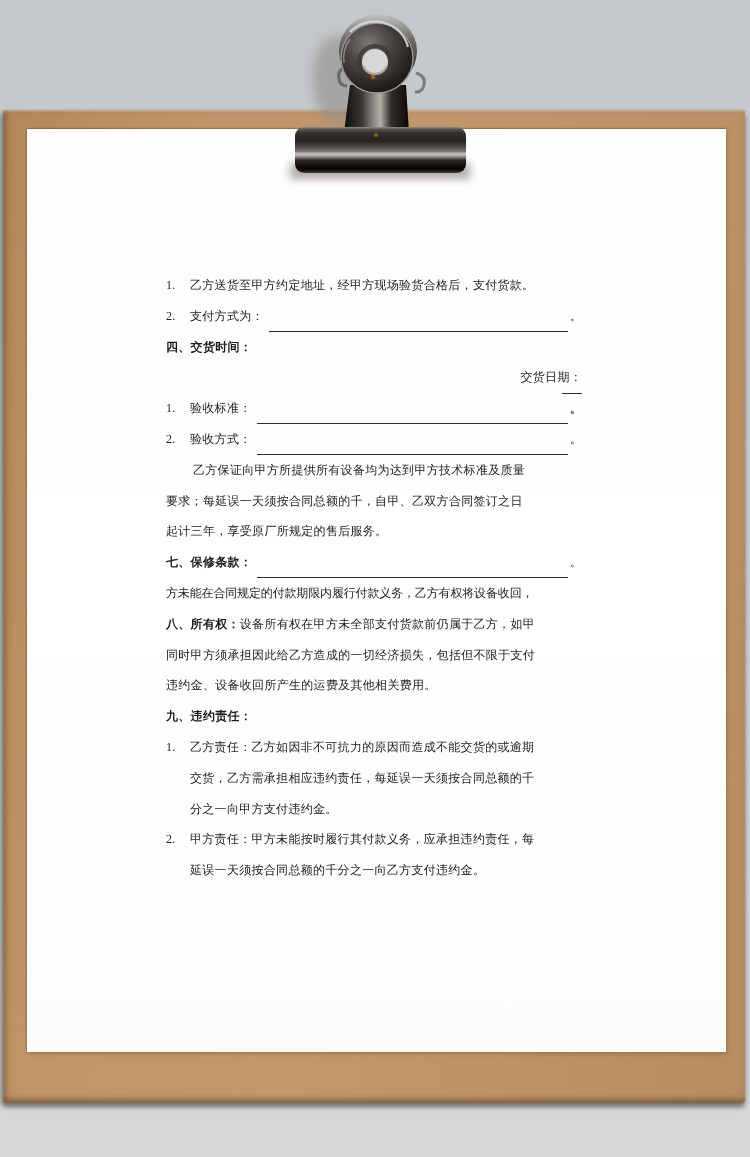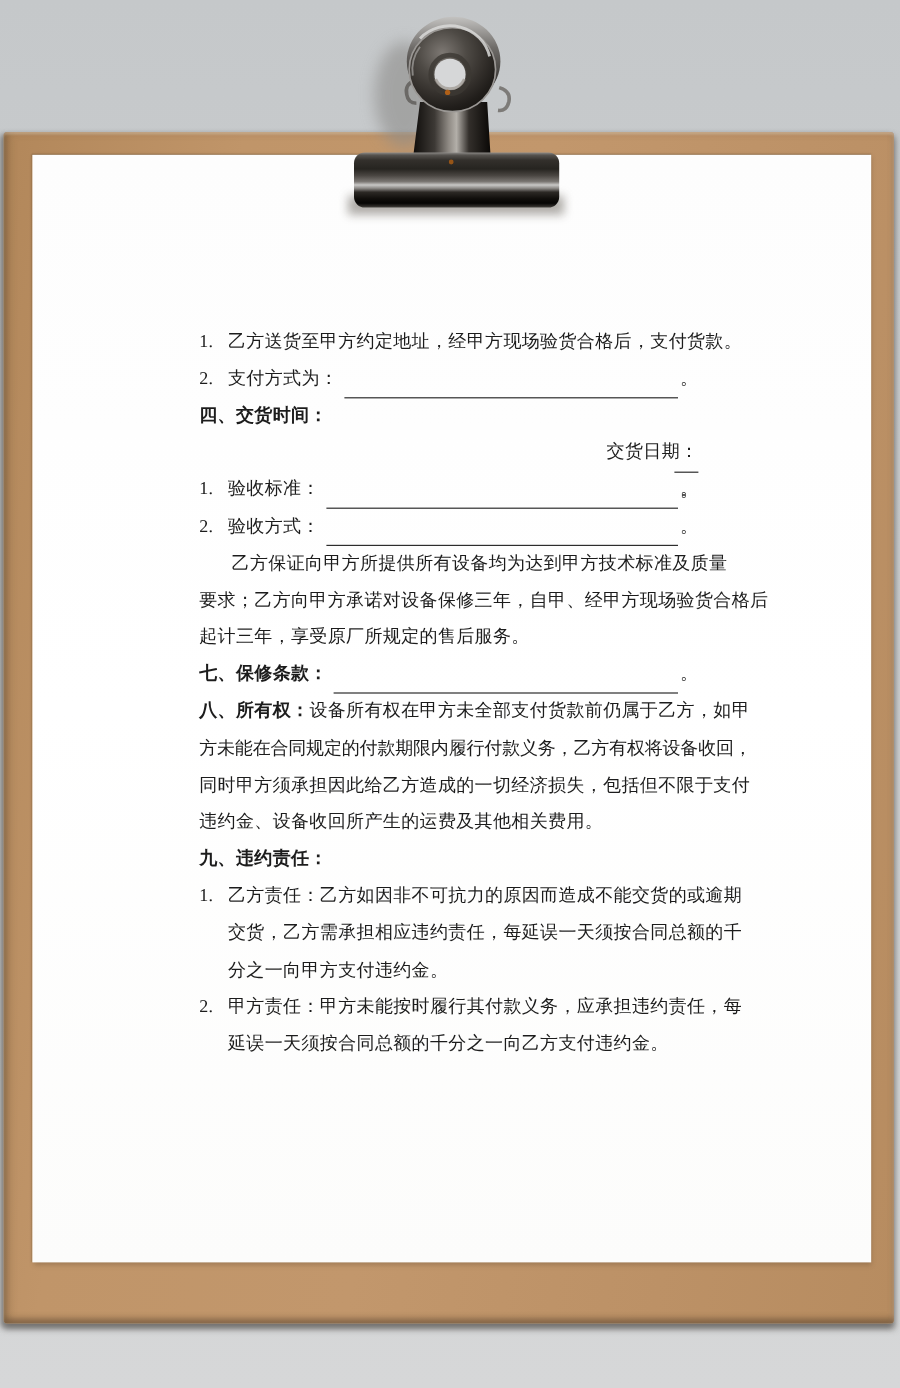--- a/index.html
+++ b/index.html
@@ -21,21 +21,21 @@
       0 4px 5px rgba(92,90,87,.75);
   }
   .paper{
     position:absolute;left:24px;top:19px;width:699px;height:923px;
     background:linear-gradient(180deg,#fdfdfd 0%,#ffffff 50%,#fcfcfb 100%);
     box-shadow:0 -1px 1px rgba(105,78,48,.45),1px 2px 4px rgba(100,75,45,.35),-1px 0 1px rgba(105,78,48,.25);
   }
   .text-col{
     position:absolute;left:139px;top:141px;width:416px;color:#1c1c1c;
   }
-  .ln{height:30.8px;line-height:30.8px;white-space:nowrap;font-size:15px;letter-spacing:.3px;}
+  .ln{height:30.8px;line-height:30.8px;white-space:nowrap;font-size:12px;letter-spacing:.3px;}
   .h{font-weight:bold;}
   .bold{font-weight:bold;}
   .row{display:flex;align-items:flex-end;}
   .row .lbl,.row .num{flex:none;}
   .num{display:inline-block;width:24px;flex:none;}
   .fill{flex:1 1 auto;height:24px;border-bottom:1.2px solid #2d2d2d;margin-left:5px;min-width:20px;}
   .fill span{font-size:13.5px;}
   .period{flex:none;margin-left:2px;}
   .ind27{padding-left:27px;flex-direction:column;}
   .ind24{padding-left:24px;}
@@ -76,31 +76,31 @@
 
       <div class="ln row">
           <span class="num">2.</span>
           <span class="lbl">验收方式：</span>
           <span class="fill"><span></span></span>
           <span class="period">。</span>
         </div>
 
 
       <div class="ln ind27">乙方保证向甲方所提供所有设备均为达到甲方技术标准及质量</div>
-      <div class="ln">要求；乙方向甲方承诺对设备保修三年，自甲、经甲方现场验货合格后</div>
+      <div class="ln">要求；每延误一天须按合同总额的千，自甲、乙双方合同签订之日</div>
       <div class="ln">起计三年，享受原厂所规定的售后服务。</div>
 
       <div class="ln row">
           <span class="lbl bold">七、保修条款：</span>
           <span class="fill"><span></span></span>
           <span class="period">。</span>
         </div>
 
+      <div class="ln tight">方未能在合同规定的付款期限内履行付款义务，乙方有权将设备收回，</div>
       <div class="ln"><span class="bold">八、所有权：</span><span>设备所有权在甲方未全部支付货款前仍属于乙方，如甲</span></div>
-      <div class="ln tight">方未能在合同规定的付款期限内履行付款义务，乙方有权将设备收回，</div>
       <div class="ln">同时甲方须承担因此给乙方造成的一切经济损失，包括但不限于支付</div>
       <div class="ln">违约金、设备收回所产生的运费及其他相关费用。</div>
 
       <div class="ln h">九、违约责任：</div>
 
       <div class="ln"><span class="num">1.</span><span>乙方责任：乙方如因非不可抗力的原因而造成不能交货的或逾期</span></div>
       <div class="ln ind24">交货，乙方需承担相应违约责任，每延误一天须按合同总额的千</div>
       <div class="ln ind24">分之一向甲方支付违约金。</div>
 
       <div class="ln"><span class="num">2.</span><span>甲方责任：甲方未能按时履行其付款义务，应承担违约责任，每</span></div>

